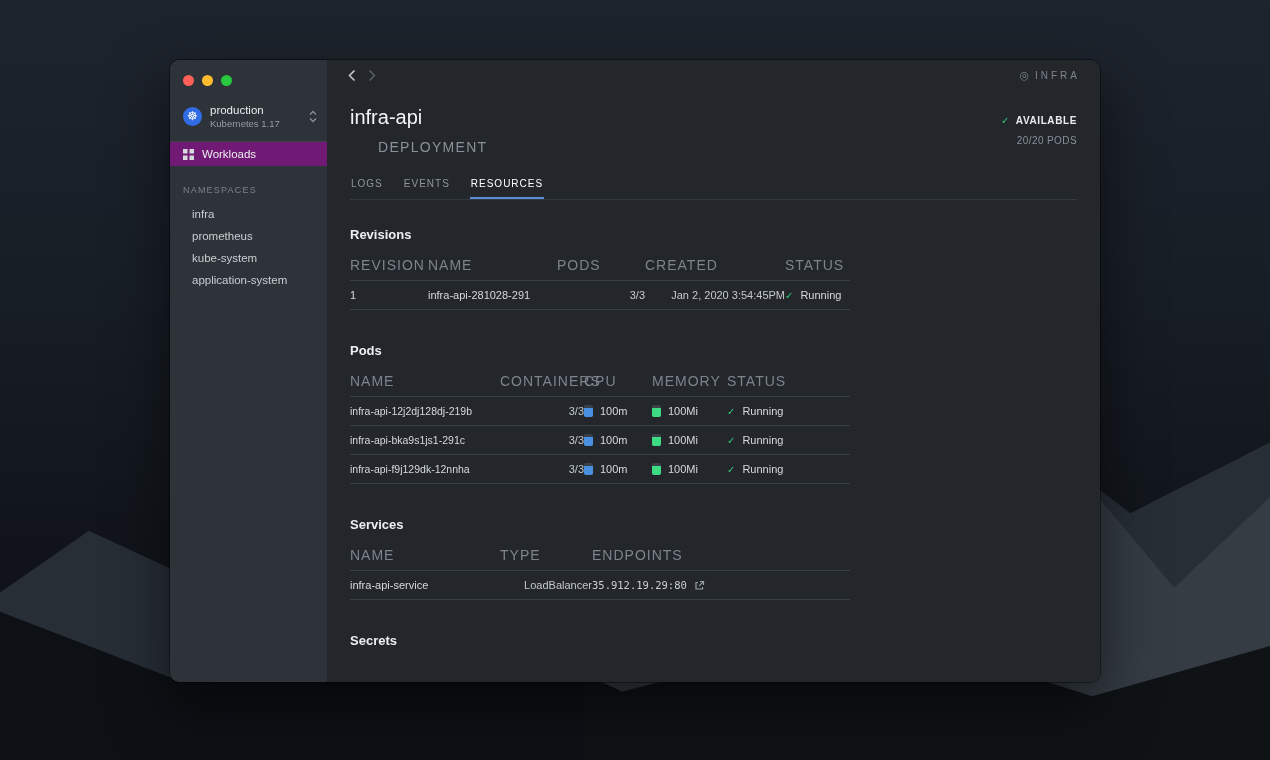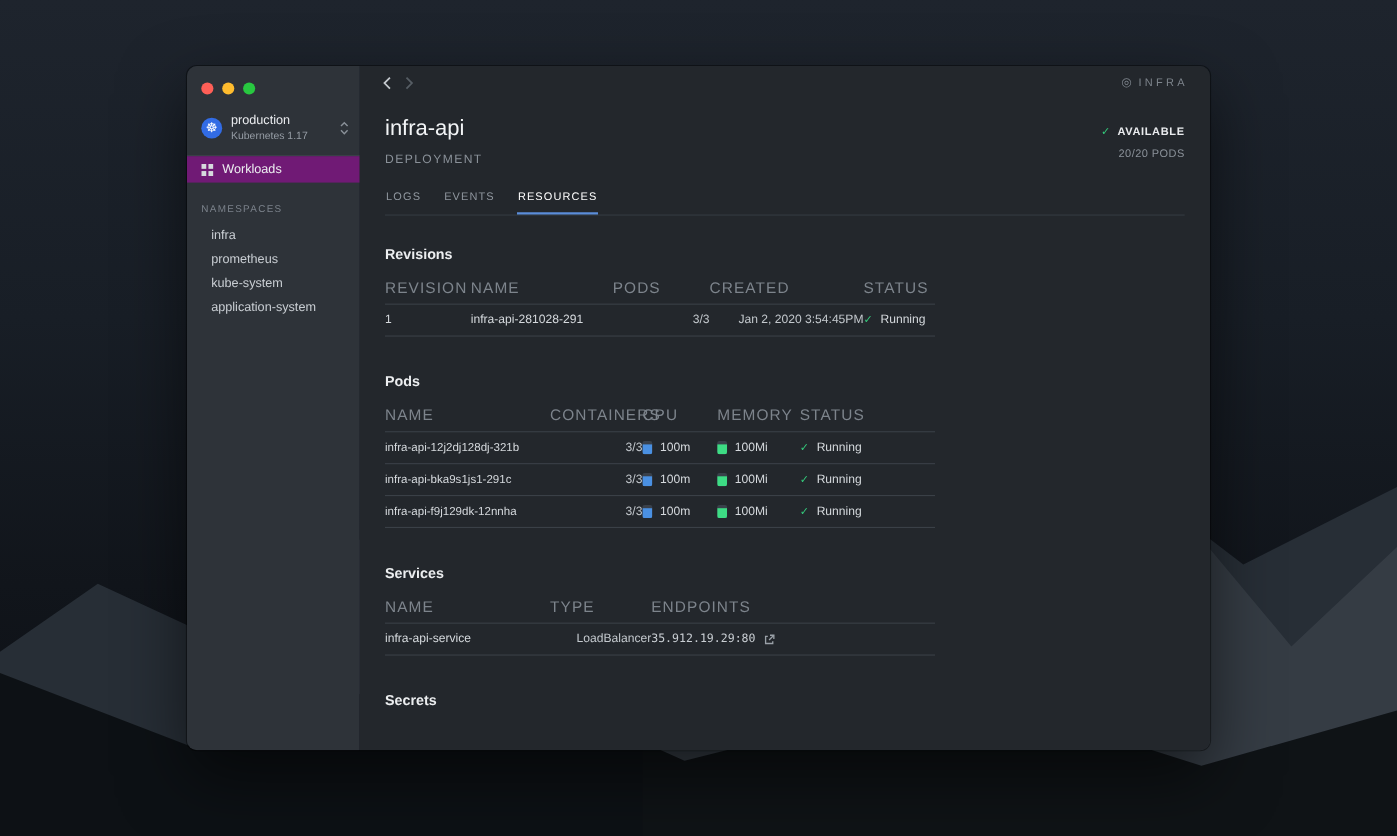--- a/index.html
+++ b/index.html
@@ -47,21 +47,21 @@
 
   .topbar { height:30px; flex:none; display:flex; align-items:center; justify-content:space-between; padding:0 20px 0 21px; }
   .navs { display:flex; gap:12px; align-items:center; }
   .navbtn { display:flex; cursor:default; }
   .logo { display:flex; align-items:center; gap:6px; color:#7e858d; }
   .logo-ring { font-size:11px; line-height:1; }
   .logo-text { font-size:10px; letter-spacing:3px; }
 
   .hdr { display:flex; justify-content:space-between; align-items:flex-start; padding:16px 23px 0; }
   .title { font-size:20px; font-weight:500; color:#f2f4f6; }
-  .subtitle { font-size:11px; letter-spacing:1.3px; color:#8a9199; margin-top:10px; }
+  .subtitle { font-size:14px; letter-spacing:1.3px; color:#8a9199; margin-top:10px;margin-left:28px; }
   .hdr-right { text-align:right; padding-top:4px; }
   .avail { font-size:10px; font-weight:bold; letter-spacing:.6px; color:#e9ebee; display:inline-flex; align-items:center; gap:6px; }
   .pods-count { font-size:10px; letter-spacing:.4px; color:#8a9199; margin-top:7px; }
 
   .check { color:#34c97b; font-weight:bold; font-size:10px; }
 
   .tabs { display:flex; gap:19px; margin:19px 23px 0; border-bottom:1px solid #343a41; }
   .tab { font-size:10px; letter-spacing:1px; color:#8f969e; padding:4px 1px 10px; cursor:default; }
   .tab.active { color:#fff; box-shadow:inset 0 -2px 0 #5b8dd9; }
 
@@ -215,21 +215,21 @@
         <div>
           <div class="trow pod-grid thead">
             <span class="th">NAME</span>
             <span class="th">CONTAINERS</span>
             <span class="th">CPU</span>
             <span class="th">MEMORY</span>
             <span class="th">STATUS</span>
           </div>
 
           <div class="trow pod-grid drow">
-            <span class="td" style="font-size:10.5px">infra-api-12j2dj128dj-321b</span>
+            <span class="td" style="font-size:10.5px">infra-api-12j2dj128dj-219b</span>
             <span class="td dim">3/3</span>
             <span class="td cellflex">
               <span class="gauge cpu">
                   <i></i>
                 </span>
               <span>100m</span>
             </span>
             <span class="td cellflex">
               <span class="gauge mem">
                   <i></i>

